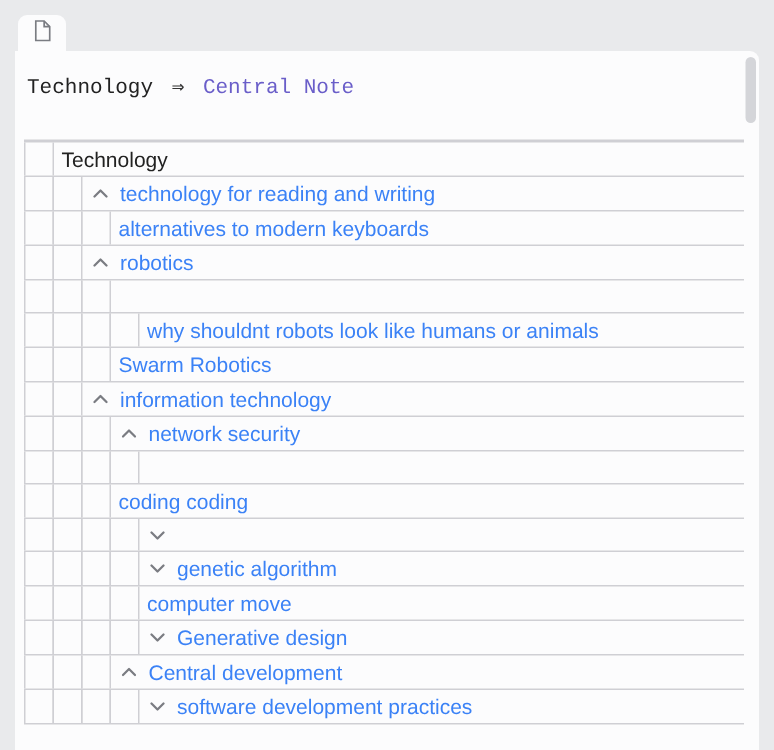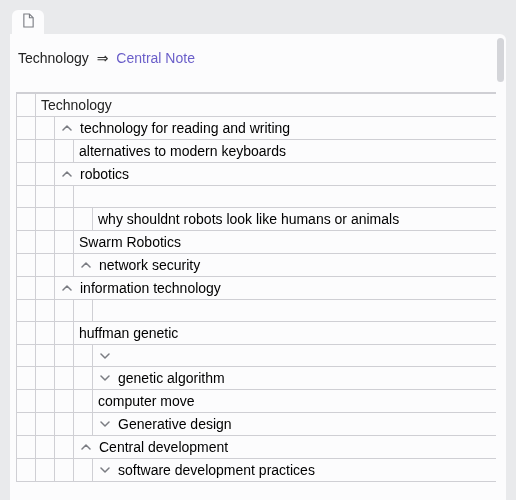--- a/index.html
+++ b/index.html
@@ -45,20 +45,21 @@
     background: transparent;
   }
   .scrollbar-thumb {
     width: 7px; height: 44px;
     background: #d4d5d9;
     border-radius: 4px;
   }
   .breadcrumb {
     font-size: 14px;
     padding: 6px 2px 26px 2px;
+    font-family: Liberation Mono, monospace;
   }
   .bc-cur { color: #222; }
   .bc-sep { color: #333; padding: 0 4px; }
   .bc-link { color: #6a5ec9; }
   .tree-root {
     border-top: 1px solid #cfcfd4;
   }
   .node-row {
     display: flex;
     align-items: center;
@@ -87,21 +88,21 @@
   }
   .toggle {
     width: 14px; height: 14px;
     display: inline-flex;
     align-items: center; justify-content: center;
     color: #6f7176;
     flex-shrink: 0;
     cursor: pointer;
   }
   .toggle svg { width: 10px; height: 10px; display: block; }
-  .link { color: #000000; cursor: pointer; }
+  .link { color: #3b82f6; cursor: pointer; }
   .plain { color: #222; }
   .root-row { font-size: 14px; border-top: 1px solid #cfcfd4; }
   .root-row .gutter .seg:first-child { border-left: 1px solid #cfcfd4; }
 </style>
 </head>
 <body>
 
 <div class="frame">
   <div class="tabbar">
     <div class="tab">
@@ -197,61 +198,61 @@
               <div class="seg"></div>
             </div>
             <div class="node-label">
               <span class="link">Swarm Robotics</span>
             </div>
           </div>
           <div class="node-row">
             <div class="gutter">
               <div class="seg"></div>
               <div class="seg"></div>
+            </div>
+            <div class="node-label">
+              <span class="toggle">
+                <svg viewBox="0 0 10 10" style="transform:rotate(180deg)">
+                  <path d="M1 3 L5 7 L9 3" fill="none" stroke="#7a7c82" stroke-width="1.5" stroke-linecap="round" stroke-linejoin="round"></path>
+                </svg>
+              </span>
+              <span class="link">information technology</span>
+            </div>
+          </div>
+          <div class="node-row">
+            <div class="gutter">
+              <div class="seg"></div>
+              <div class="seg"></div>
               <div class="seg"></div>
             </div>
             <div class="node-label">
               <span class="toggle">
                 <svg viewBox="0 0 10 10" style="transform:rotate(180deg)">
                   <path d="M1 3 L5 7 L9 3" fill="none" stroke="#7a7c82" stroke-width="1.5" stroke-linecap="round" stroke-linejoin="round"></path>
                 </svg>
               </span>
               <span class="link">network security</span>
             </div>
           </div>
           <div class="node-row">
             <div class="gutter">
               <div class="seg"></div>
               <div class="seg"></div>
-            </div>
-            <div class="node-label">
-              <span class="toggle">
-                <svg viewBox="0 0 10 10" style="transform:rotate(180deg)">
-                  <path d="M1 3 L5 7 L9 3" fill="none" stroke="#7a7c82" stroke-width="1.5" stroke-linecap="round" stroke-linejoin="round"></path>
-                </svg>
-              </span>
-              <span class="link">information technology</span>
-            </div>
-          </div>
-          <div class="node-row">
-            <div class="gutter">
-              <div class="seg"></div>
-              <div class="seg"></div>
-              <div class="seg"></div>
-              <div class="seg"></div>
-            </div>
-          </div>
-          <div class="node-row">
-            <div class="gutter">
-              <div class="seg"></div>
-              <div class="seg"></div>
-              <div class="seg"></div>
-            </div>
-            <div class="node-label">
-              <span class="link">huffman genetic</span>
+              <div class="seg"></div>
+              <div class="seg"></div>
+            </div>
+          </div>
+          <div class="node-row">
+            <div class="gutter">
+              <div class="seg"></div>
+              <div class="seg"></div>
+              <div class="seg"></div>
+            </div>
+            <div class="node-label">
+              <span class="link">coding coding</span>
             </div>
           </div>
           <div class="node-row">
             <div class="gutter">
               <div class="seg"></div>
               <div class="seg"></div>
               <div class="seg"></div>
               <div class="seg"></div>
             </div>
             <div class="node-label">

